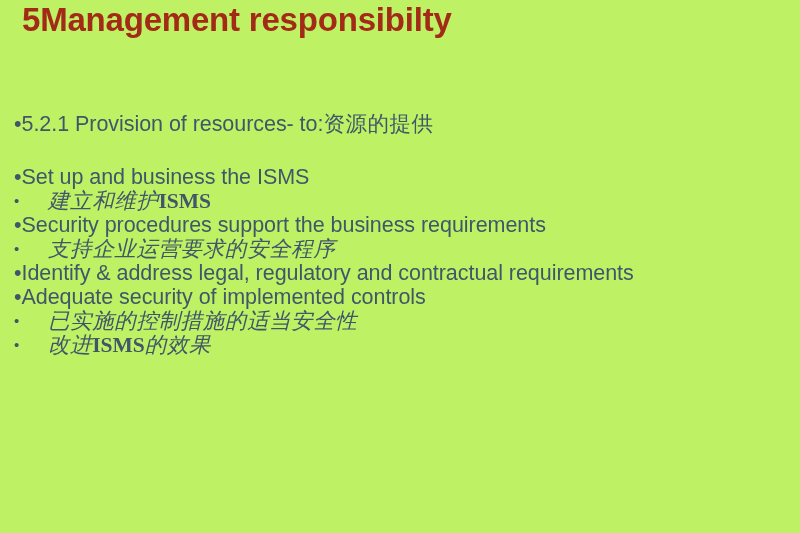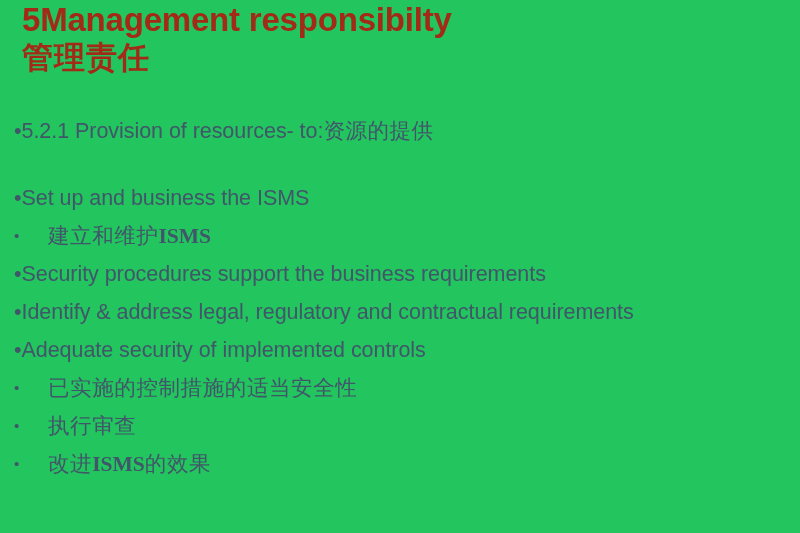--- a/index.html
+++ b/index.html
@@ -13,21 +13,21 @@
     height: 533px;
     overflow: hidden;
     font-family: "Liberation Sans", sans-serif;
     -webkit-font-smoothing: antialiased;
   }
 
   #slide {
     position: relative;
     width: 800px;
     height: 533px;
-    background: #22c55e;
+    background: #bef264;
     box-sizing: border-box;
   }
 
   
   .title-block {
     position: absolute;
     left: 22px;
     top: 2px;
     width: 756px;
   }
@@ -55,21 +55,21 @@
     position: absolute;
     left: 14px;
     top: 112px;
     width: 780px;
   }
 
   .line {
     display: block;
     color: #42566a;
     font-size: 21.5px;
-    line-height: 38px;
+    line-height: 24px;
     white-space: nowrap;
     letter-spacing: -0.05px;
   }
 
   
   .line.en {
     font-family: "Liberation Sans", sans-serif;
   }
   .line.en .bullet {
     display: inline-block;
@@ -88,20 +88,21 @@
   .line.zh .bullet {
     display: inline-block;
     width: 34px;
     font-family: "Liberation Sans", sans-serif;
     font-size: 15px;
     vertical-align: 2px;
   }
   .line.zh .txt {
     display: inline;
     letter-spacing: 0.6px;
+    font-style: italic;
   }
   
   .line.zh .lat {
     font-family: Liberation Serif, serif;
     font-weight: bold;
     letter-spacing: 0;
   }
 
   
   .line.mix {
@@ -117,55 +118,54 @@
     height: 29.4px;
   }
 </style>
 </head>
 <body>
 
 <div id="slide">
 
   <div class="title-block">
     <div class="title-en">5Management responsibilty</div>
-    <div class="title-zh">管理责任</div>
   </div>
 
   <div class="body-block">
 
     <div class="line en mix">
       <span class="bullet">•</span><span class="txt">5.2.1 Provision of resources- to:</span><span class="zhrun">资源的提供</span>
     </div>
 
     <div class="spacer"></div>
 
     <div class="line en">
       <span class="bullet">•</span><span class="txt">Set up and business the ISMS</span>
     </div>
     <div class="line zh">
       <span class="bullet">•</span><span class="txt">建立和维护</span><span class="lat">ISMS</span><span class="txt"></span>
     </div>
 
     <div class="line en">
       <span class="bullet">•</span><span class="txt">Security procedures support the business requirements</span>
     </div>
+    <div class="line zh">
+      <span class="bullet">•</span><span class="txt">支持企业运营要求的安全程序</span><span class="lat"></span><span class="txt"></span>
+    </div>
 
     <div class="line en">
       <span class="bullet">•</span><span class="txt">Identify &amp; address legal, regulatory and contractual requirements</span>
     </div>
 
     <div class="line en">
       <span class="bullet">•</span><span class="txt">Adequate security of implemented controls</span>
     </div>
     <div class="line zh">
       <span class="bullet">•</span><span class="txt">已实施的控制措施的适当安全性</span><span class="lat"></span><span class="txt"></span>
     </div>
 
-    <div class="line zh">
-      <span class="bullet">•</span><span class="txt">执行审查</span><span class="lat"></span><span class="txt"></span>
-    </div>
 
     <div class="line zh">
       <span class="bullet">•</span><span class="txt">改进</span><span class="lat">ISMS</span><span class="txt">的效果</span>
     </div>
 
   </div>
 </div>
 
 </body></html>

